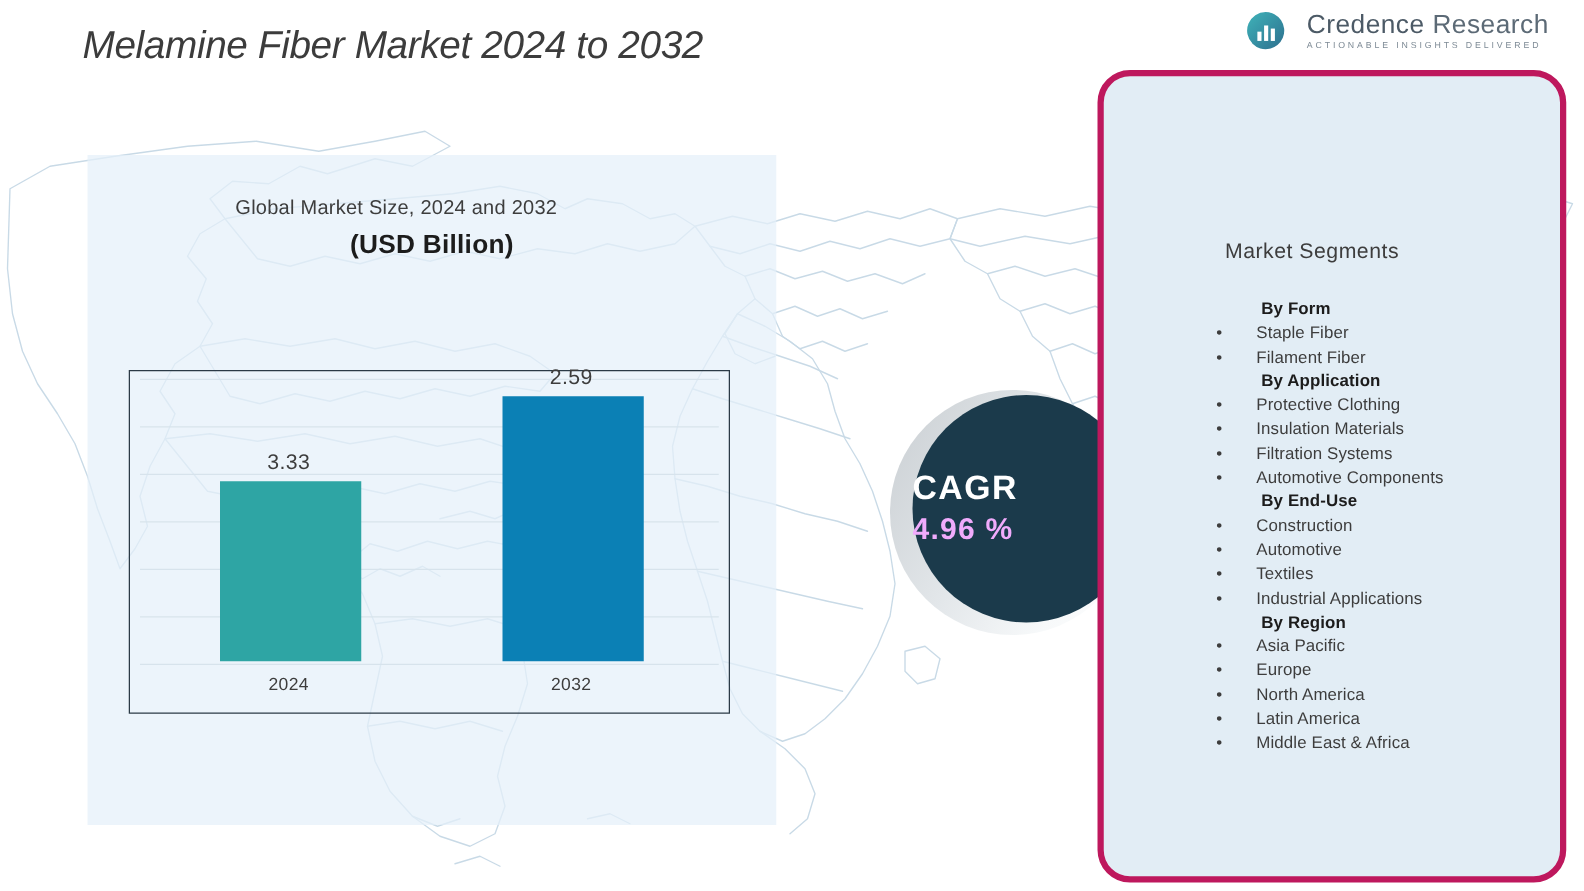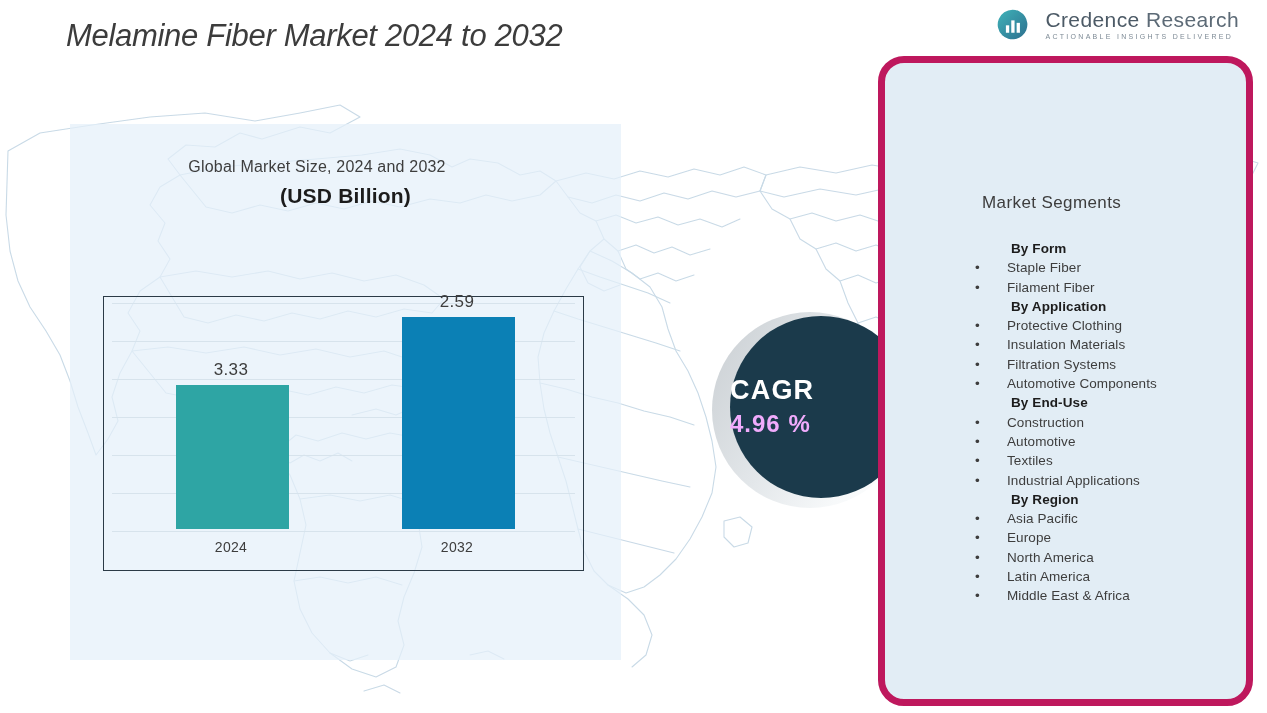--- a/index.html
+++ b/index.html
@@ -178,21 +178,21 @@
     margin-top: 2px;
     font-weight: bold;
   }
 
   
   #segments-panel {
     position: absolute;
     left: 878px; top: 56px;
     width: 375px; height: 650px;
     background: #e2edf5;
-    border: 7px solid #be185d;
+    border: 5px solid #be185d;
     border-radius: 26px;
   }
   #segments-title {
     position: absolute;
     left: 97px; top: 130px;
     font-size: 17px;
     color: #3d3d3d;
     letter-spacing: 0.4px;
   }
   #segments-list {

